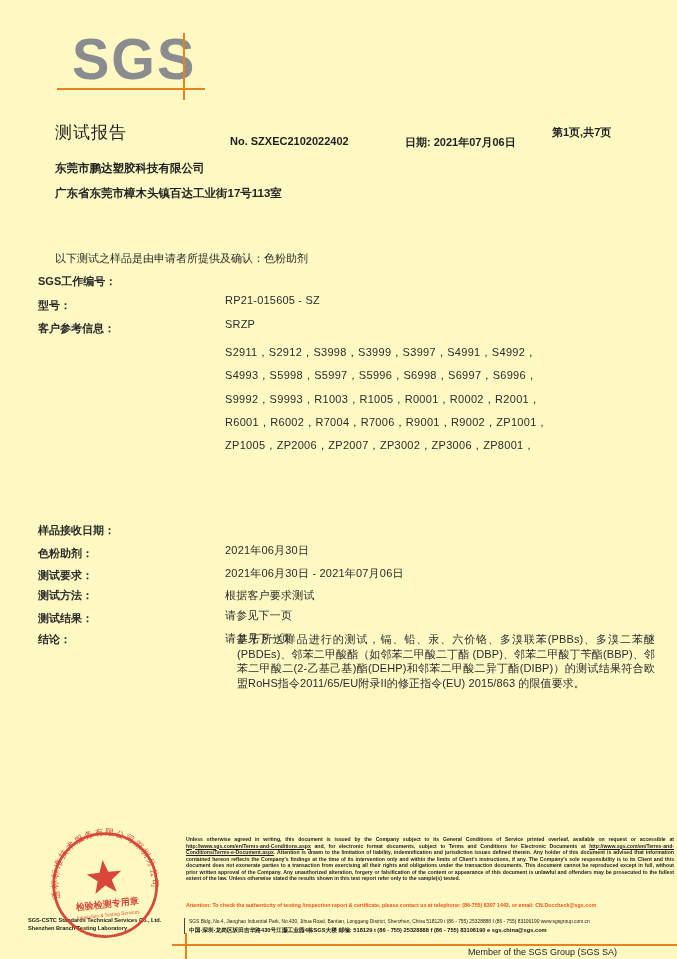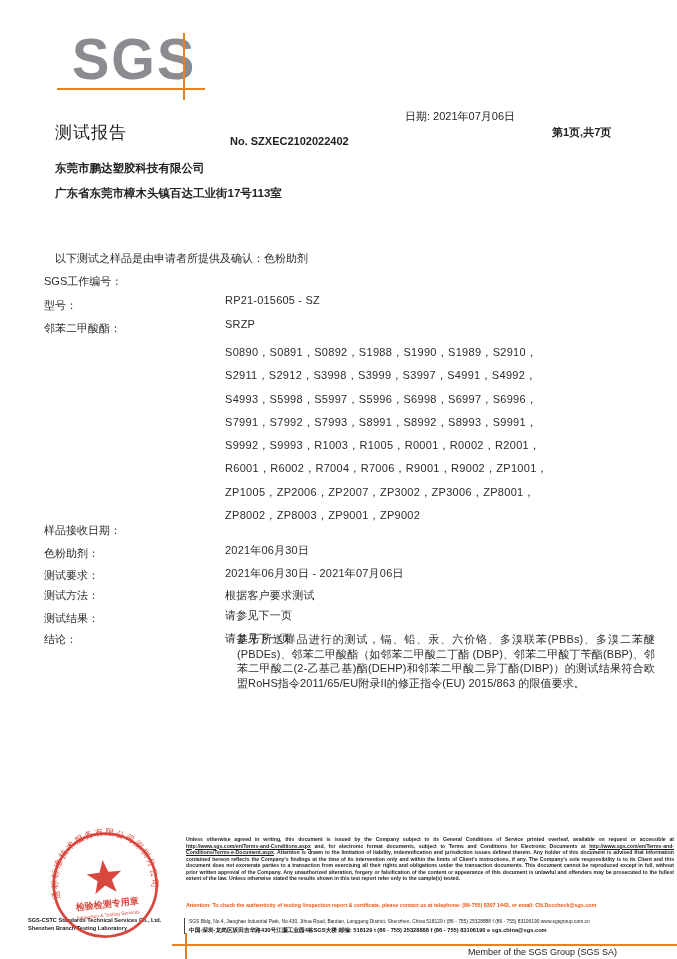--- a/index.html
+++ b/index.html
@@ -1,36 +1,36 @@
 <!DOCTYPE html>
 <html><head>
 <meta charset="utf-8">
 <style>
   html,body{margin:0;padding:0;background:#e9e9e9;}
   .page{
-    position:relative;width:677px;height:959px;margin:0 auto;background:#ffffff;
+    position:relative;width:677px;height:959px;margin:0 auto;background:#fef9c3;
     font-family:"Liberation Sans","DejaVu Sans",sans-serif;color:#2b2b2b;overflow:hidden;
   }
   
   .logo-text{position:absolute;left:72px;top:32px;font-size:56px;font-weight:700;
     letter-spacing:2px;color:#8a8c8f;line-height:1;transform:scaleY(1.02);}
   .logo-hline{position:absolute;left:57px;top:88px;width:148px;height:2px;background:#e8821e;}
   .logo-vline{position:absolute;left:183px;top:33px;width:2px;height:67px;background:#e8821e;}
   
   .title{position:absolute;left:55px;top:121px;font-size:17px;font-weight:400;color:#1f1f1f;letter-spacing:1px;}
   .report-no{position:absolute;left:230px;top:125px;font-size:11px;font-weight:700;color:#1f1f1f;margin-top:10px;}
-  .report-date{position:absolute;left:405px;top:109px;font-size:11px;font-weight:400;color:#1f1f1f;}
+  .report-date{position:absolute;left:405px;top:135px;font-size:11px;font-weight:700;color:#1f1f1f;}
   .page-info{position:absolute;left:552px;top:125px;font-size:11px;font-weight:700;color:#1f1f1f;}
   
   .company{position:absolute;left:55px;top:161px;font-size:11.5px;font-weight:700;color:#222;}
   .company-addr{position:absolute;left:55px;top:186px;font-size:11.5px;font-weight:700;color:#222;}
   
   .intro{position:absolute;left:55px;top:251px;font-size:11px;color:#2b2b2b;}
   .row{position:absolute;left:0;width:677px;font-size:11px;color:#2b2b2b;}
-  .lbl{position:absolute;left:44px;white-space:nowrap;}
+  .lbl{position:absolute;left:38px;white-space:nowrap;font-weight:bold;}
   .val{position:absolute;left:225px;white-space:nowrap;letter-spacing:.2px;margin-top:20px;}
   .ref-lines div{line-height:23.3px;letter-spacing:.3px;}
   .conclusion-text{position:absolute;left:225px;top:0;width:418px;font-size:11px;
     line-height:14.6px;white-space:normal;letter-spacing:.1px;text-align:justify;margin-left:12px;}
   
   .stamp{position:absolute;left:42px;top:820px;width:126px;height:126px;transform:rotate(-6deg);z-index:2;opacity:.92;}
   .stamp-company{position:absolute;left:28px;top:917px;width:168px;font-size:5.6px;line-height:7.5px;
     font-weight:700;color:#1a1a1a;z-index:1;}
   .disclaimer{position:absolute;left:186px;top:836px;width:488px;font-size:5.15px;line-height:6.55px;
     text-align:justify;color:#1d1d1d;font-weight:600;}
@@ -67,30 +67,27 @@
     <span class="lbl">SGS工作编号：</span>
     <span class="val">RP21-015605 - SZ</span>
   </div>
 
   <div class="row" style="top:298px">
     <span class="lbl">型号：</span>
     <span class="val">SRZP</span>
   </div>
 
   <div class="row" style="top:321px">
-    <span class="lbl">邻苯二甲酸酯：</span>
+    <span class="lbl">客户参考信息：</span>
     <span class="val ref-lines" style="line-height:23.3px">
-      <div>S0890，S0891，S0892，S1988，S1990，S1989，S2910，</div>
       <div>S2911，S2912，S3998，S3999，S3997，S4991，S4992，</div>
       <div>S4993，S5998，S5997，S5996，S6998，S6997，S6996，</div>
-      <div>S7991，S7992，S7993，S8991，S8992，S8993，S9991，</div>
       <div>S9992，S9993，R1003，R1005，R0001，R0002，R2001，</div>
       <div>R6001，R6002，R7004，R7006，R9001，R9002，ZP1001，</div>
       <div>ZP1005，ZP2006，ZP2007，ZP3002，ZP3006，ZP8001，</div>
-      <div>ZP8002，ZP8003，ZP9001，ZP9002</div>
     </span>
   </div>
 
   <div class="row" style="top:523px">
     <span class="lbl">样品接收日期：</span>
     <span class="val">2021年06月30日</span>
   </div>
 
   <div class="row" style="top:546px">
     <span class="lbl">色粉助剂：</span>

